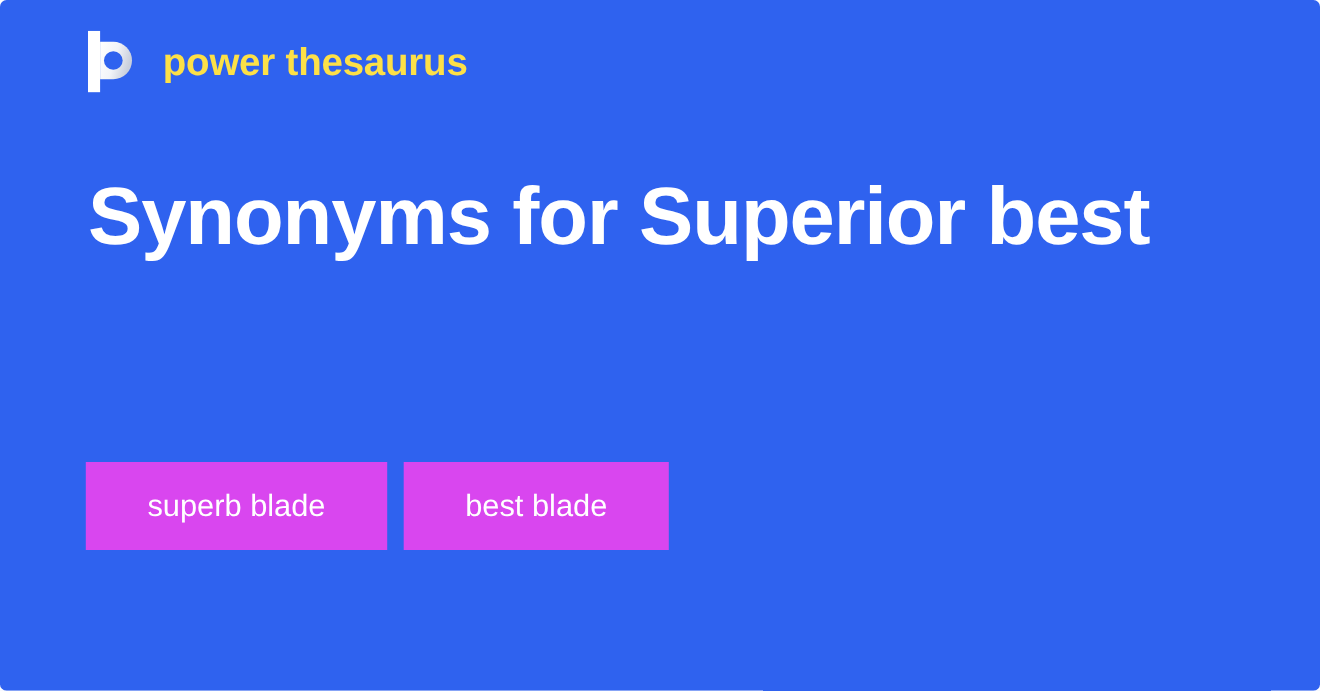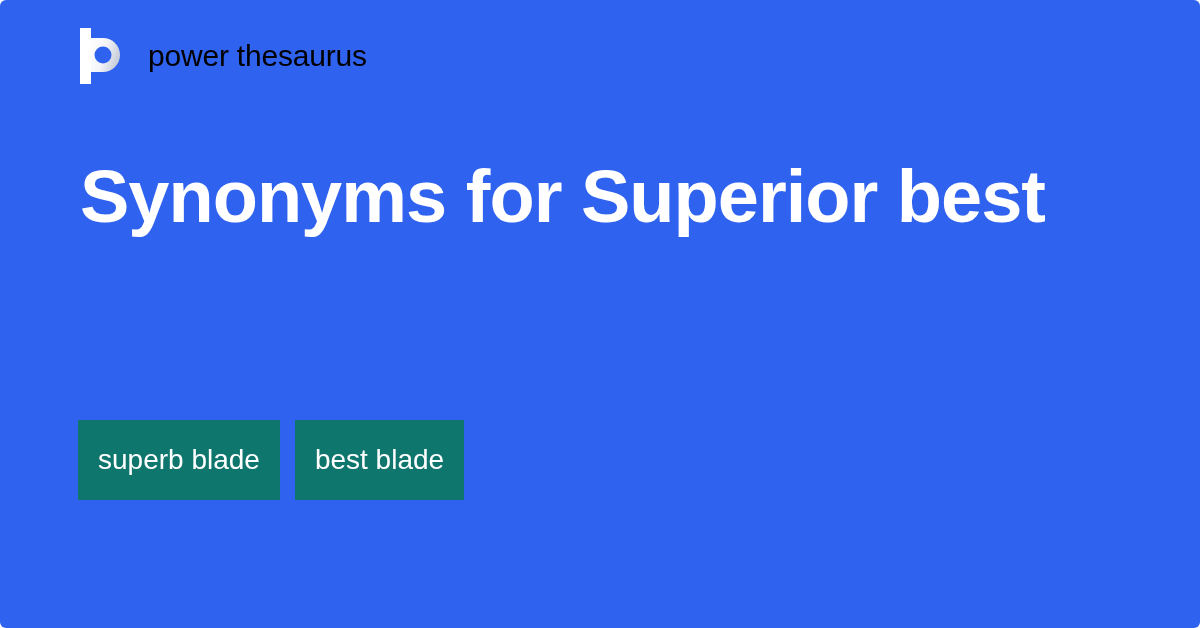--- a/index.html
+++ b/index.html
@@ -32,24 +32,24 @@
 
   .brand-mark {
     width: 46px;
     height: 56px;
     display: block;
     flex: 0 0 auto;
   }
 
   .brand-name {
     margin-left: 22px;
-    color: #000000;
-    font-size: 30px;
+    color: #fde047;
+    font-size: 35px;
     line-height: 1;
-    font-weight: 400;
+    font-weight: 700;
     letter-spacing: -0.2px;
     white-space: nowrap;
   }
 
   
   .headline {
     position: absolute;
     left: 80px;
     top: 140px;
     width: 1000px;
@@ -67,25 +67,25 @@
     left: 78px;
     top: 420px;
     width: 1000px;
     display: flex;
     flex-wrap: wrap;
     gap: 15px 15px;
     align-content: flex-start;
   }
 
   .chip {
-    background: #0f766e;
+    background: #d946ef;
     color: #ffffff;
     height: 80px;
     box-sizing: border-box;
-    padding: 0 20px;
+    padding: 0 56px;
     display: flex;
     align-items: center;
     justify-content: center;
     font-size: 28px;
     line-height: 1;
     font-weight: 400;
     white-space: nowrap;
     border-radius: 0;
   }
 </style>

